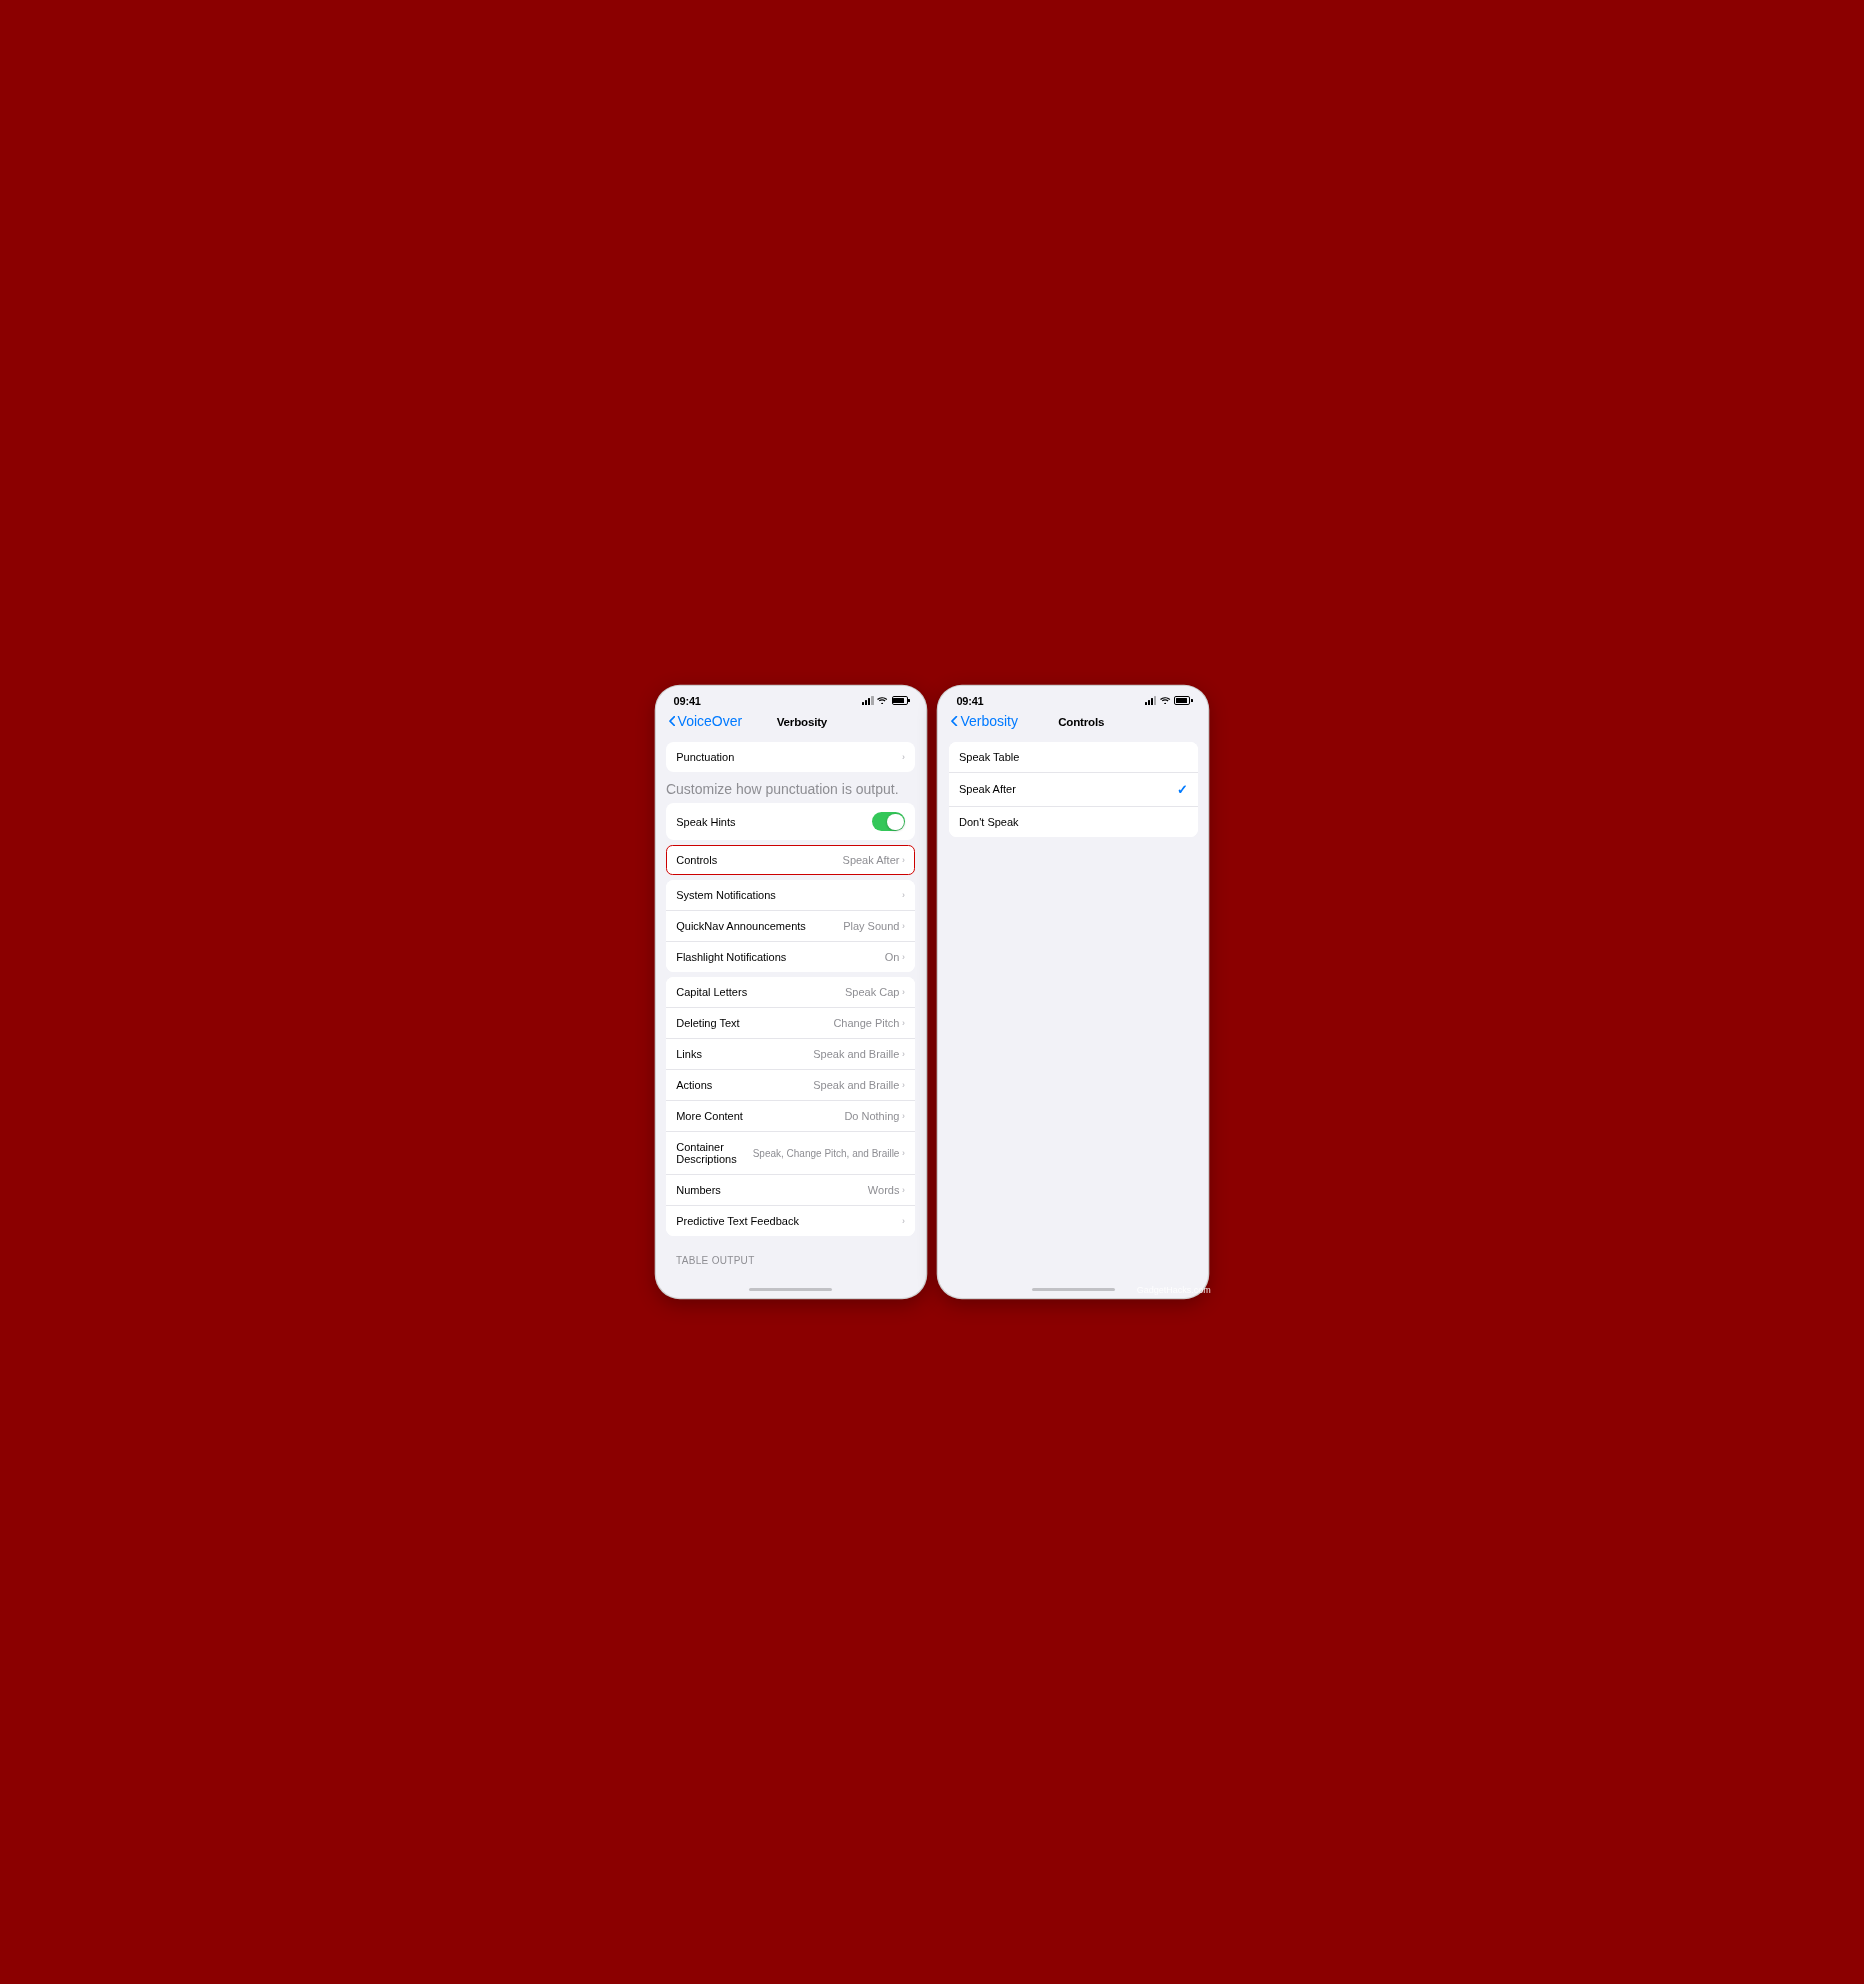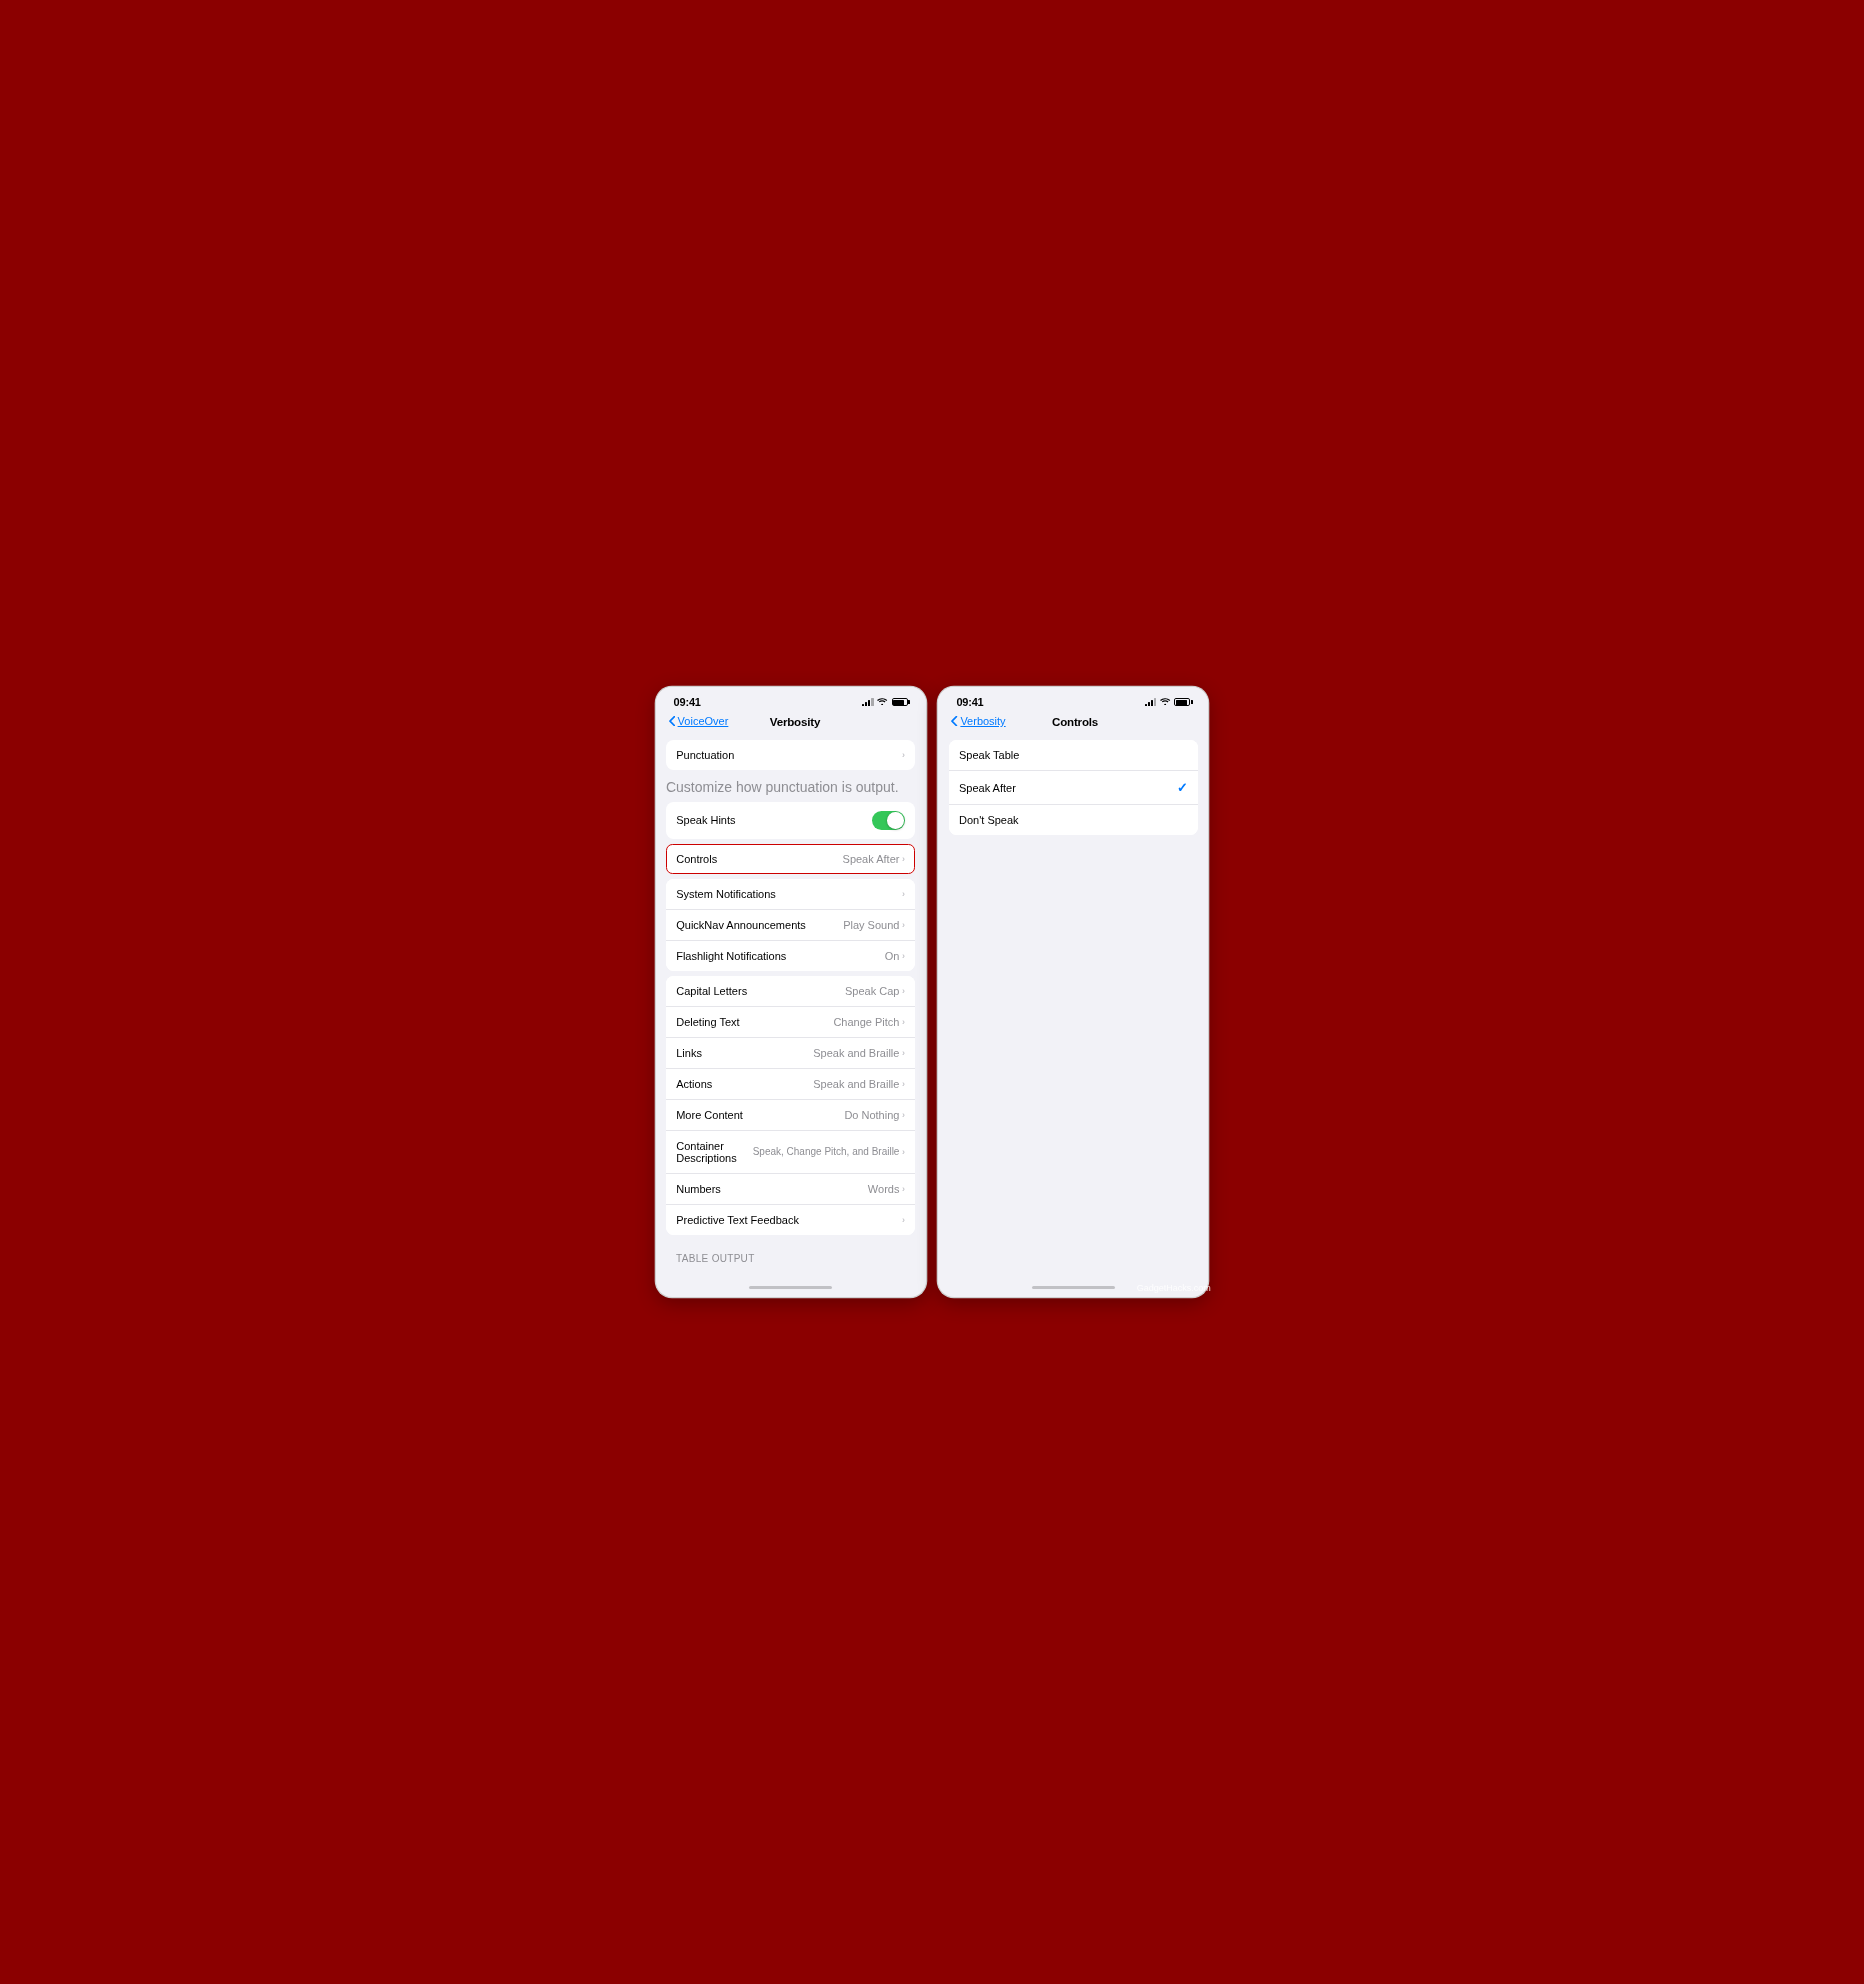--- a/index.html
+++ b/index.html
@@ -9,21 +9,21 @@
       display: flex;
       justify-content: center;
       align-items: center;
       min-height: 100vh;
       padding: 19px;
       font-family: -apple-system, 'SF Pro Display', 'Helvetica Neue', sans-serif;
     }
 
     .phone-frame {
       background: #f2f2f7;
-      border-radius: 16px;
+      border-radius: 24px;
       overflow: hidden;
       width: 270px;
       min-height: 552px;
       box-shadow: 0 0 0 1.3px #d0d0d0, 0 5.1px 20.5px rgba(0,0,0,0.3);
       margin: 6.4px;
       display: flex;
       flex-direction: column;
     }
 
     .status-bar {
@@ -105,24 +105,23 @@
       justify-content: space-between;
       align-items: center;
       padding: 2.6px 13px 6.4px 13px;
       background: #f2f2f7;
     }
 
     .nav-back {
       display: flex;
       align-items: center;
       color: #007AFF;
-      font-size: 11px;
+      font-size: 14px;
       cursor: pointer;
       gap: 2.6px;
-      text-decoration: underline;
     }
 
     .nav-back svg {
       width: 6.4px;
       height: 10.3px;
     }
 
     .nav-title {
       font-size: 11.6px;
       font-weight: 700;

